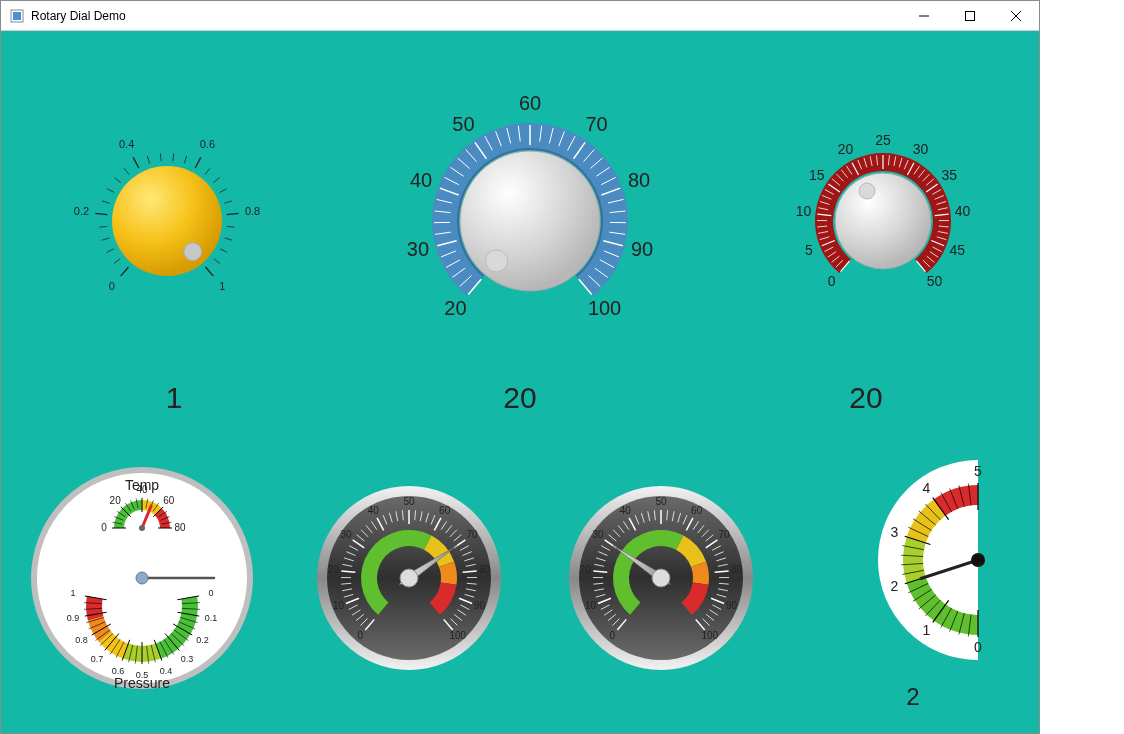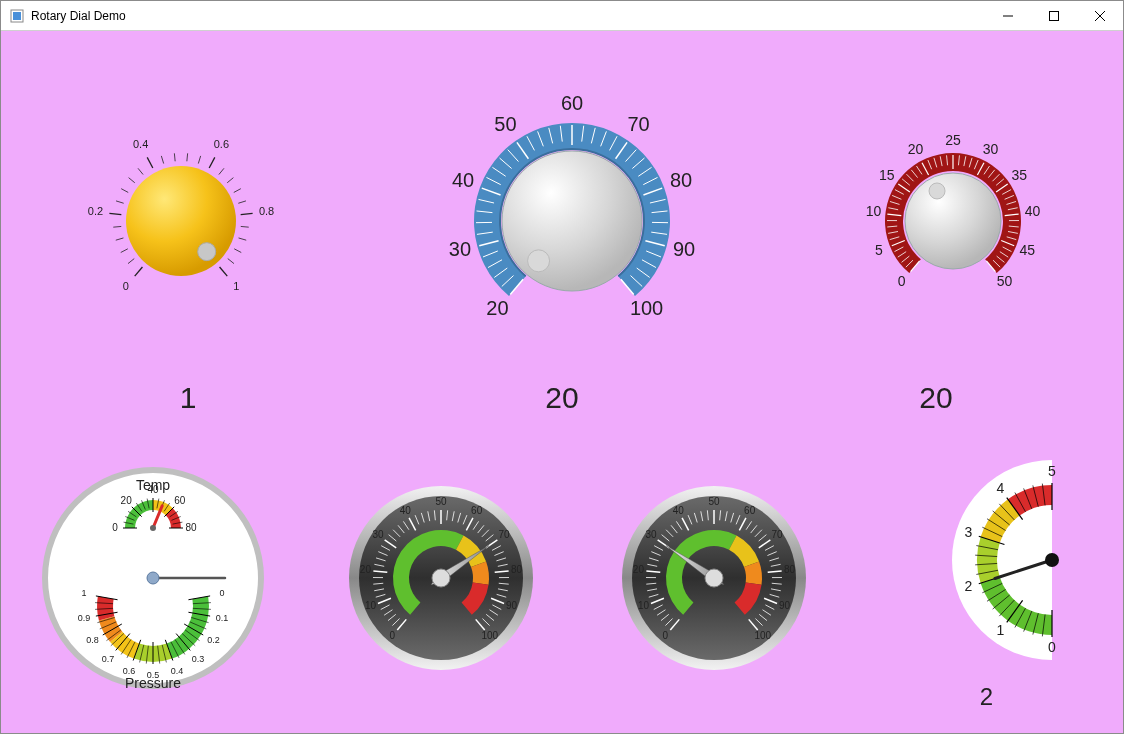--- a/index.html
+++ b/index.html
@@ -1,17 +1,17 @@
 <!DOCTYPE html>
 <html><head>
 <meta charset="utf-8">
 <style>
   * { box-sizing: border-box; }
   body { margin:0; font-family: "Segoe UI", sans-serif; background:#fff; }
-  .window { width:1124px; height:734px; border:1px solid #8b8b8b; background:#f0abfc; display:flex; flex-direction:column; position:relative; }
+  .window { width:1040px; height:734px; border:1px solid #8b8b8b; background:#14b8a6; display:flex; flex-direction:column; position:relative; }
   .titlebar { height:30px; background:#fff; display:flex; align-items:center; justify-content:space-between; border-bottom:1px solid #d0d0d0; }
   .title-left { display:flex; align-items:center; gap:6px; padding-left:8px; }
   .app-icon { width:16px; height:16px; display:flex; align-items:center; justify-content:center; }
   .title-text { font-size:12px; color:#000; }
   .win-controls { display:flex; height:100%; }
   .win-btn { width:46px; display:flex; align-items:center; justify-content:center; font-size:12px; color:#000; }
   .win-btn svg { display:block; }
   .content { flex:1; position:relative; }
   .row1, .row2 { display:flex; justify-content:space-around; align-items:center; }
   .row1 { padding-top:50px; }

